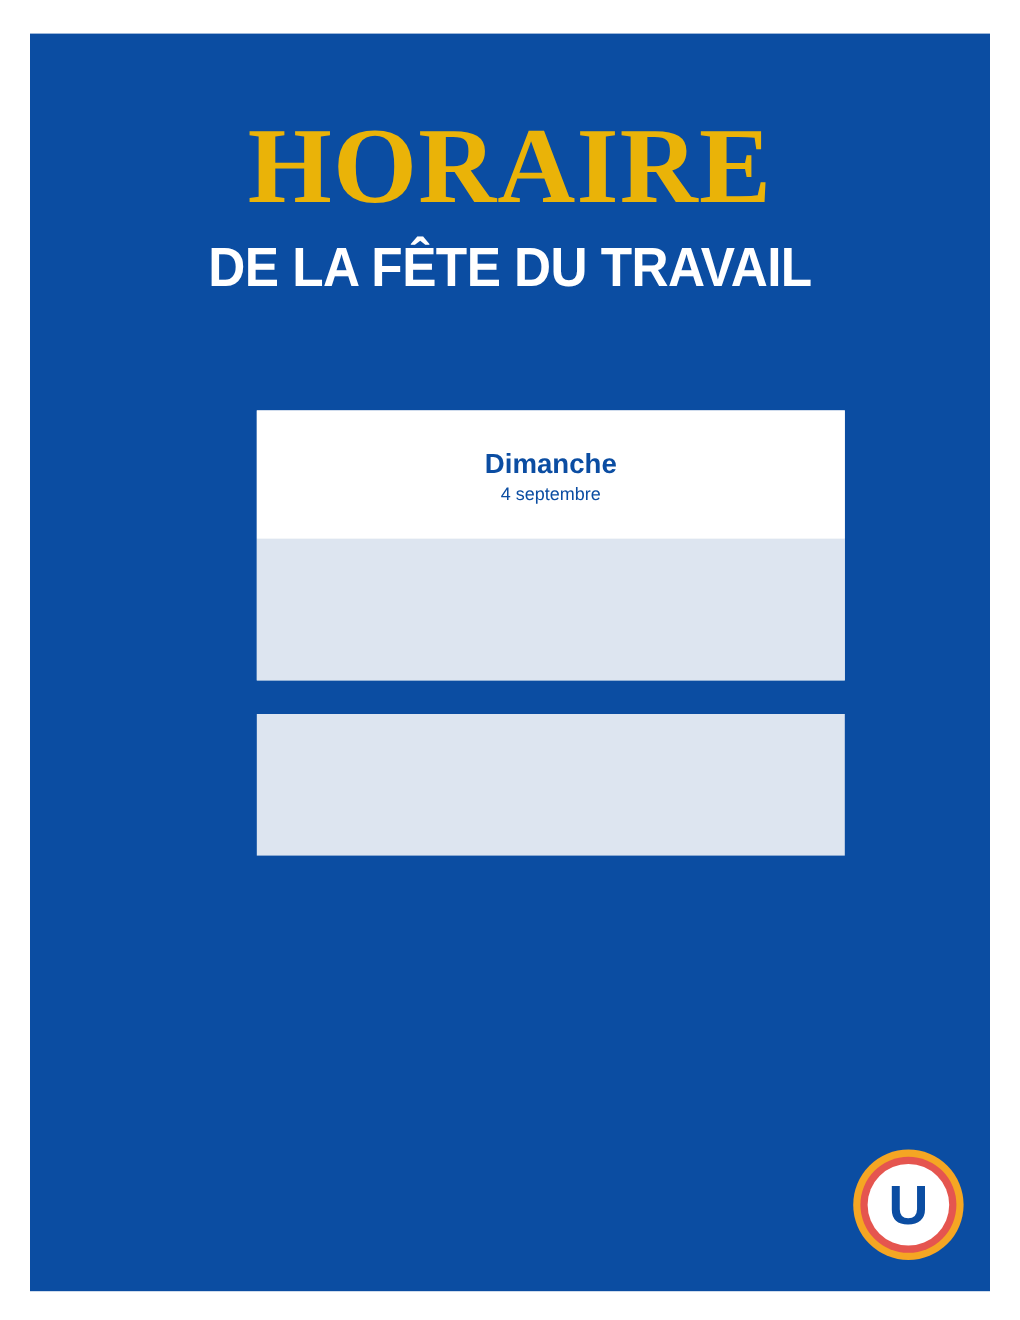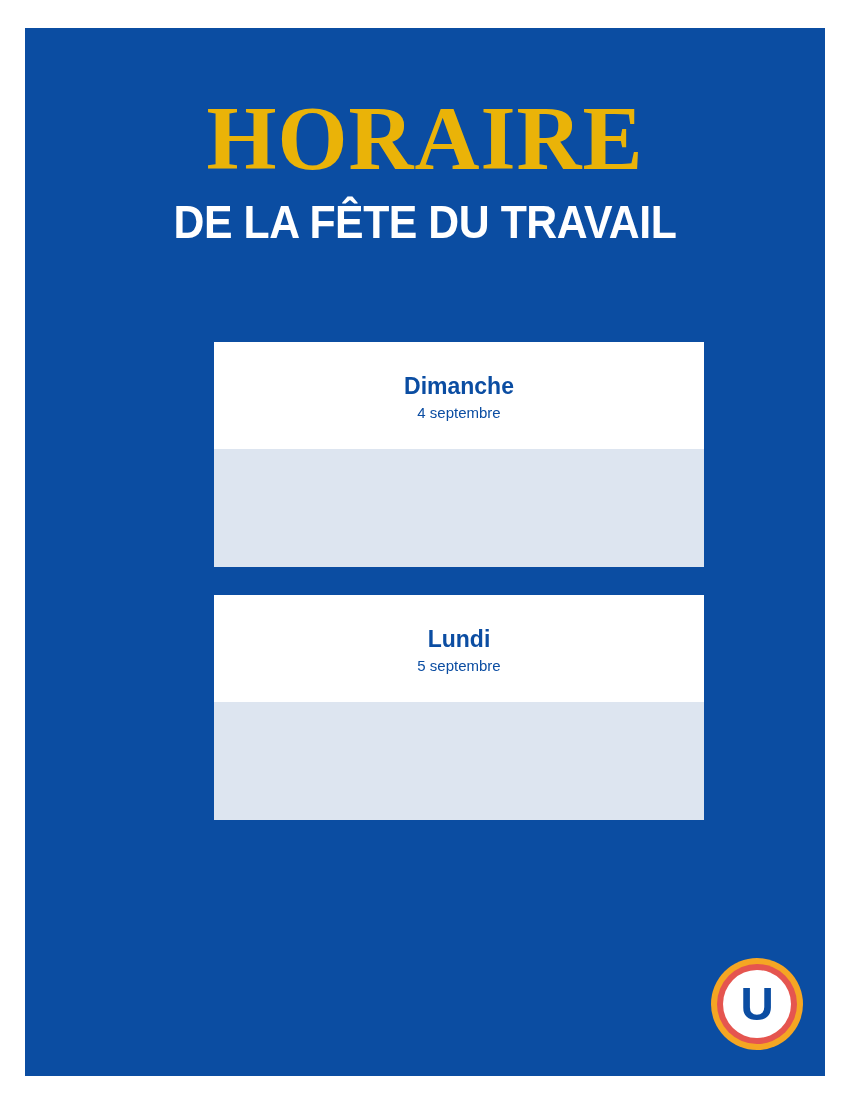--- a/index.html
+++ b/index.html
@@ -153,24 +153,20 @@
 
     <div class="card">
       <div class="card-head">
         <div class="card-day">Dimanche</div>
         <div class="card-date">4 septembre</div>
       </div>
       <div class="card-body"></div>
     </div>
 
     <div class="card">
-      <div class="card-head">
-        <div class="card-day">Lundi</div>
-        <div class="card-date">5 septembre</div>
-      </div>
       <div class="card-body"></div>
     </div>
 
   </div>
 
   <div class="logo">
     <div class="logo-ring-outer"></div>
     <div class="logo-ring-mid"></div>
     <div class="logo-ring-inner"></div>
     <div class="logo-letter">U</div>

